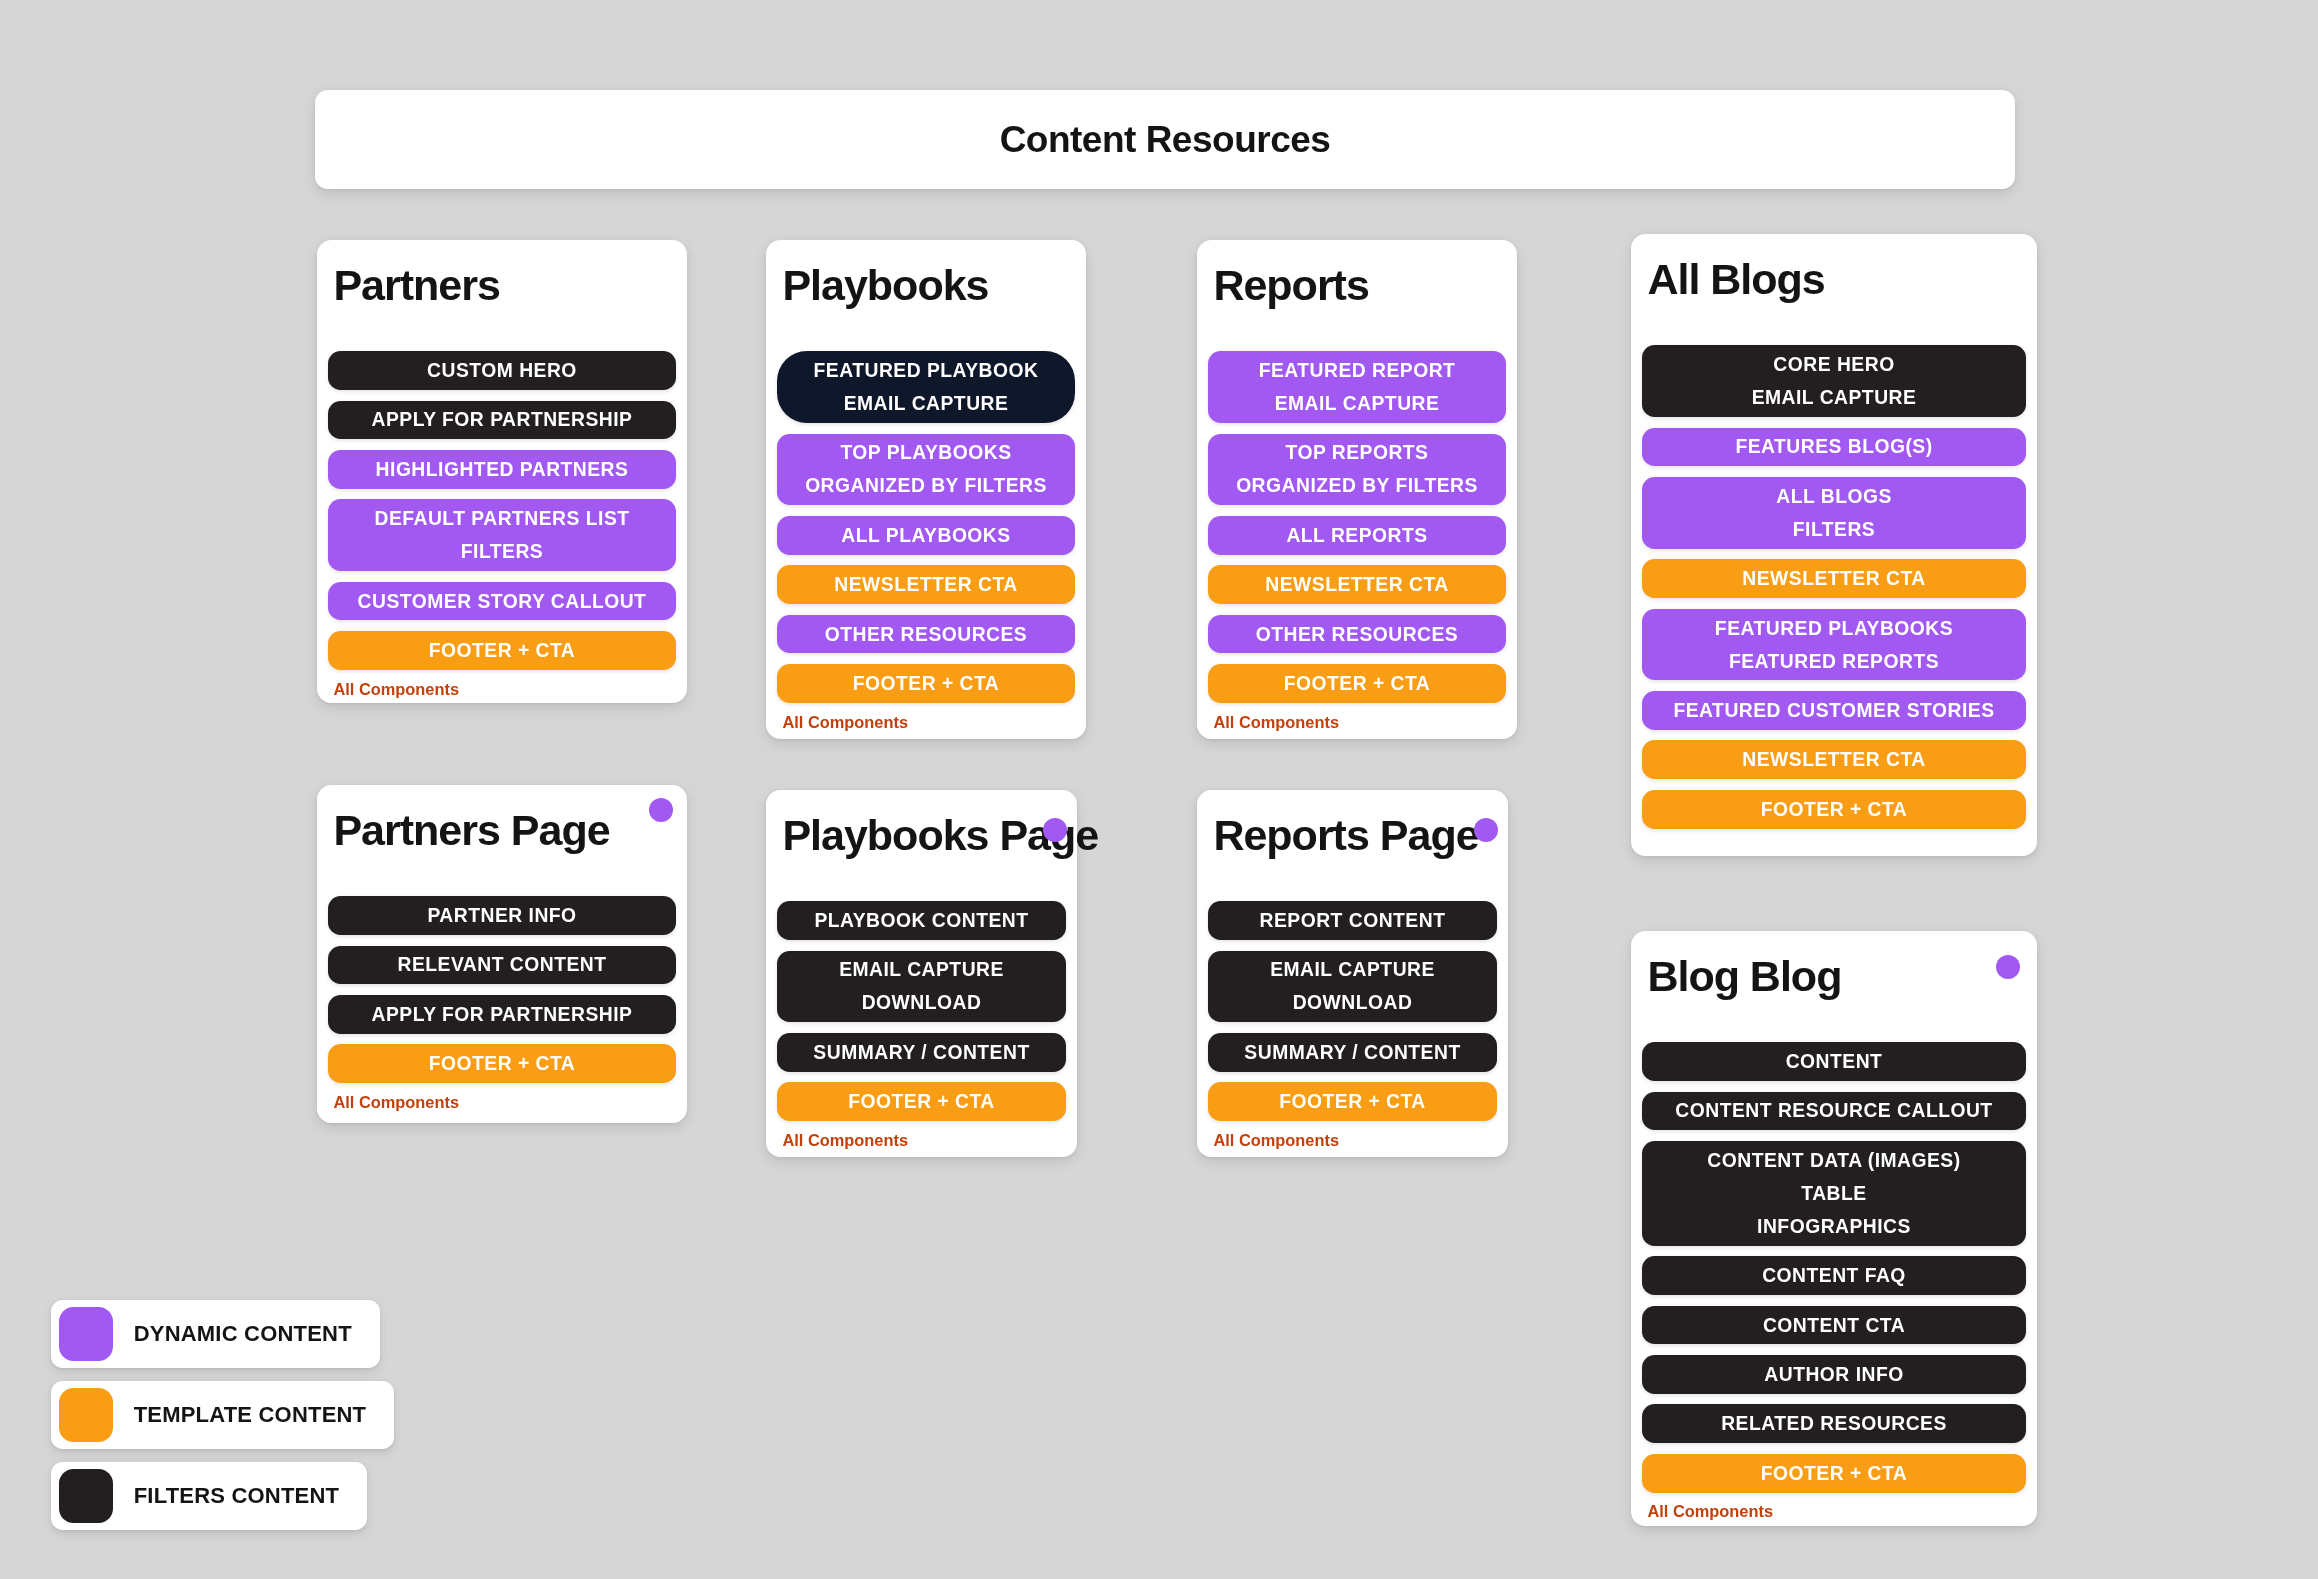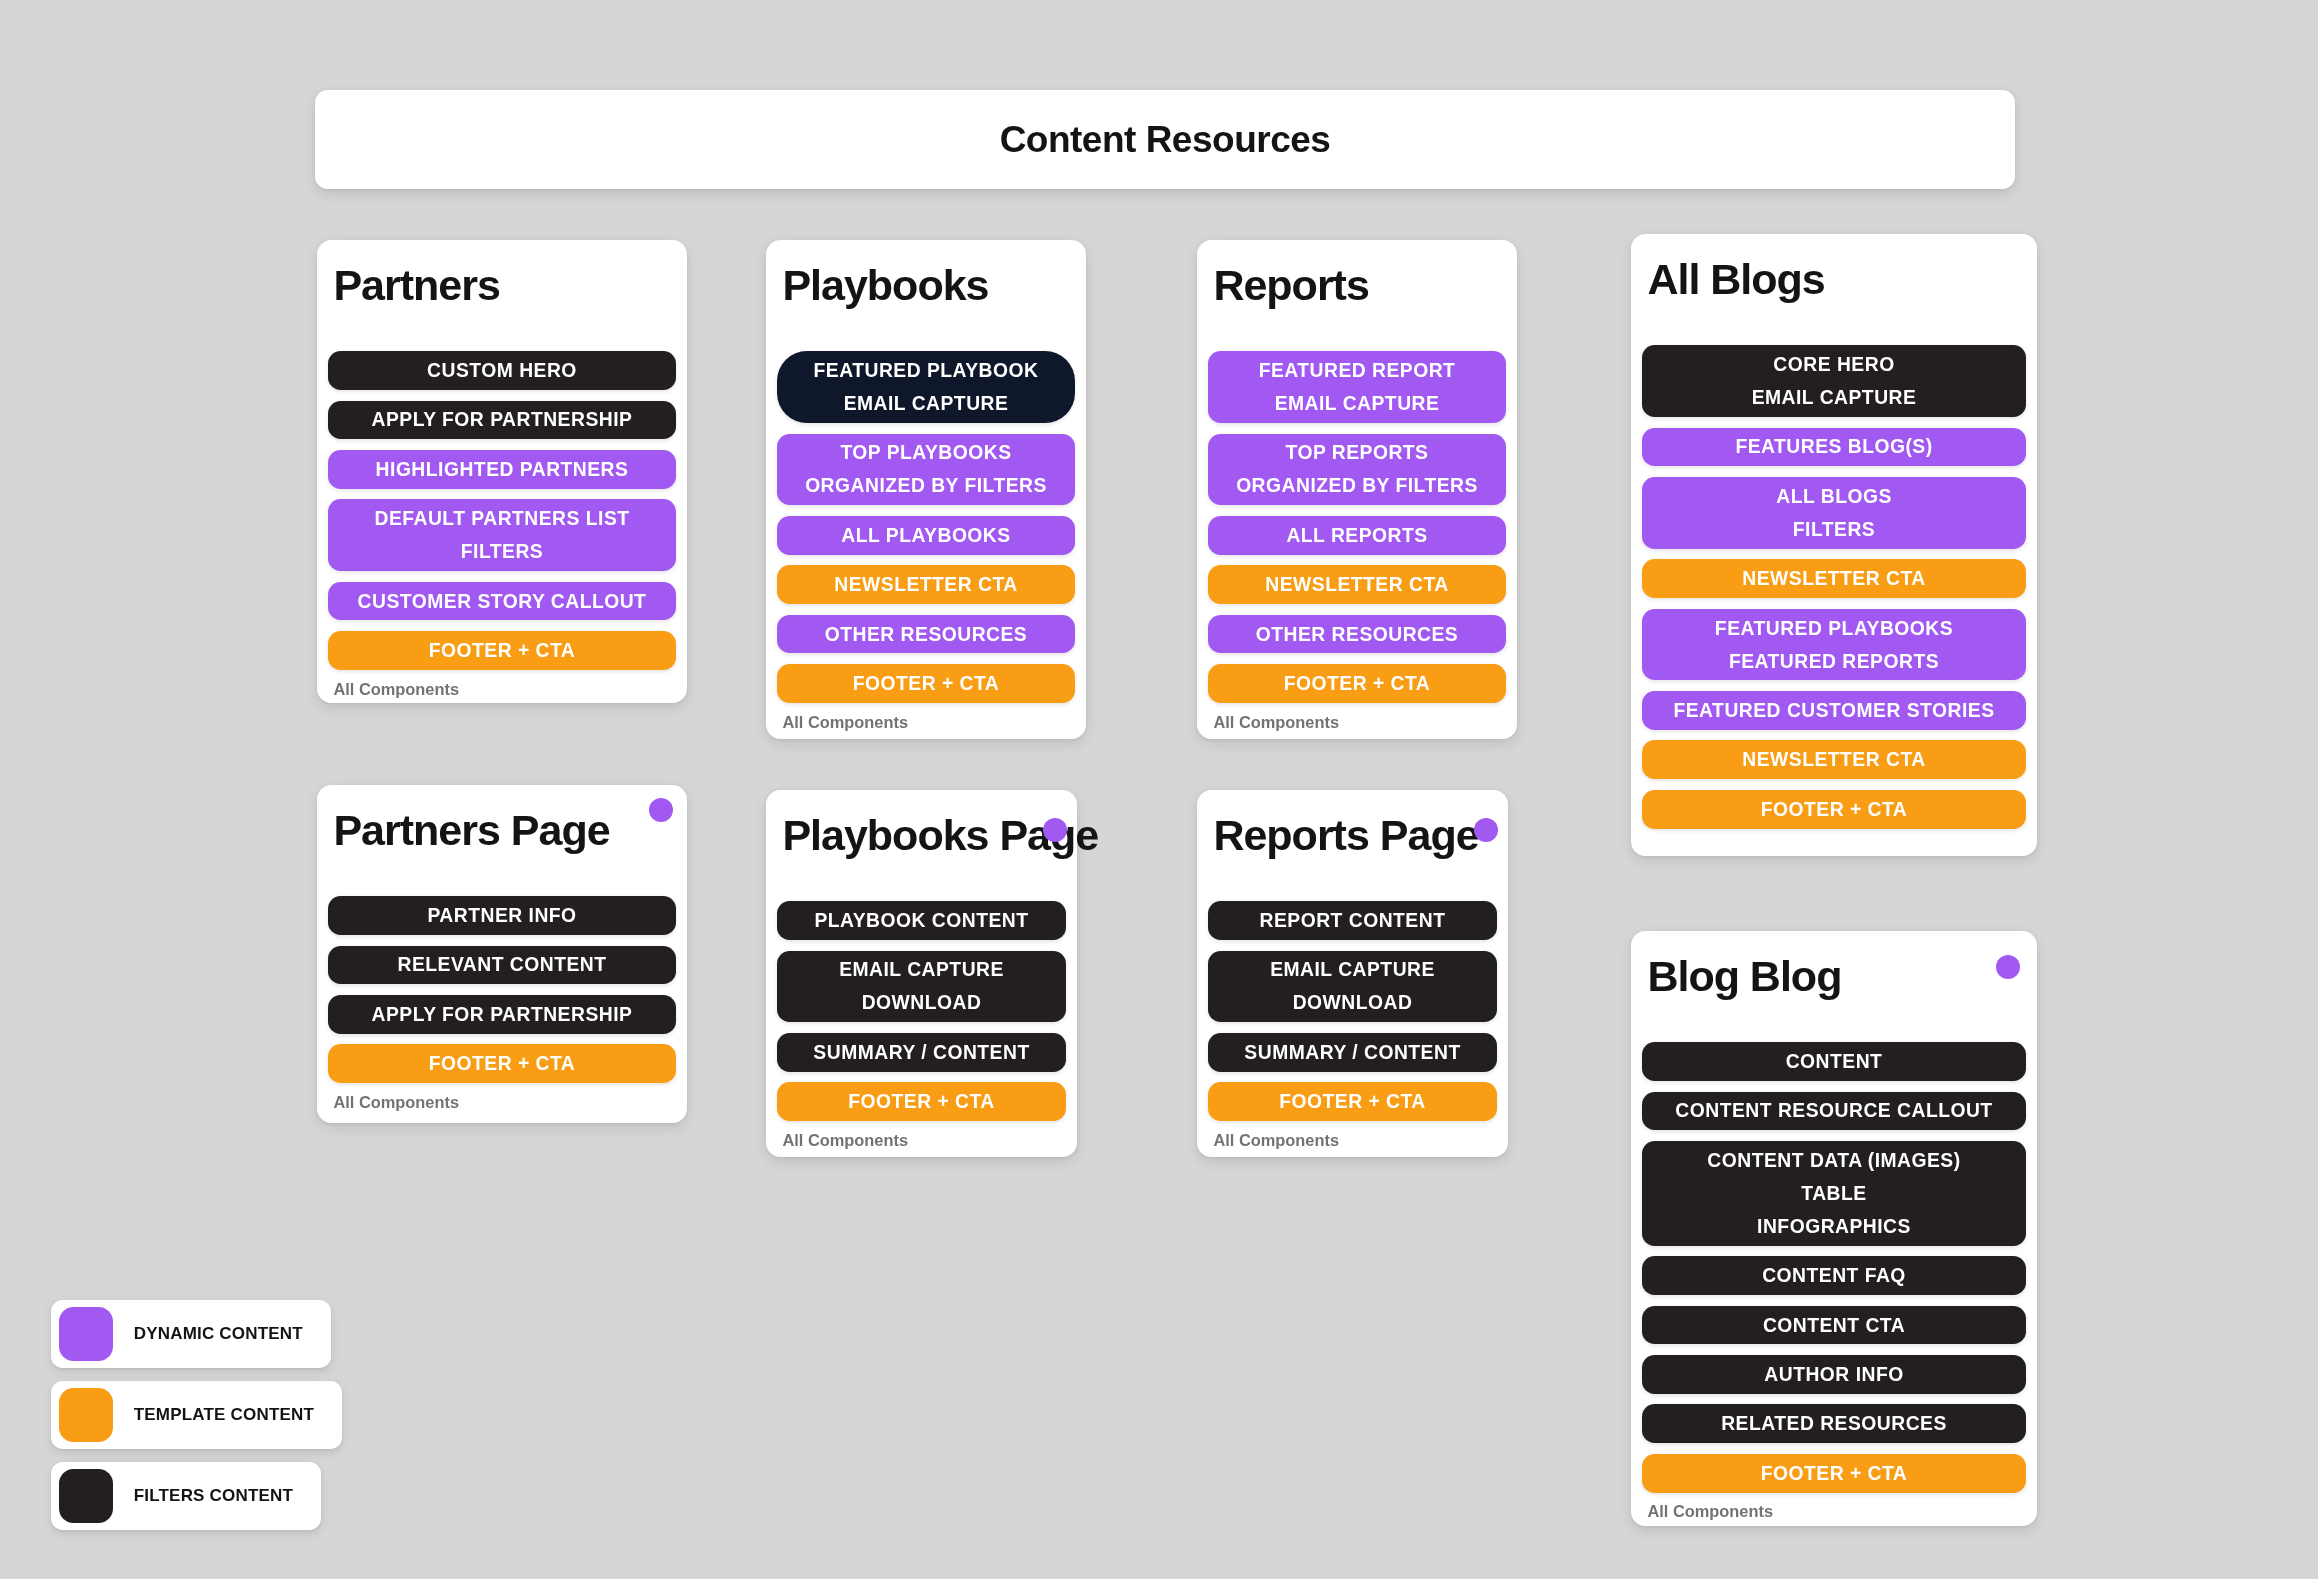--- a/index.html
+++ b/index.html
@@ -79,21 +79,21 @@
     padding: 2.9px 9.7px;
     text-align: center;
     box-shadow: 0 1.4px 3.9px rgba(0,0,0,0.10);
   }
   .pill .pill-line { display: block; }
   .card-foot {
     margin-top: auto;
     padding: 9.7px 5.8px 0 5.8px;
     font-size: 16.4px;
     font-weight: 600;
-    color: #737373;
+    color: #c2410c;
   }
 
   
   .card-partners        { left: 317px;  top: 240px;  width: 370px; height: 463px; }
   .card-playbooks       { left: 766px; top: 240px;  width: 320px; height: 499px; }
   .card-reports         { left: 1197px; top: 240px;  width: 320px; height: 499px; }
   .card-all-blogs       { left: 1631px; top: 234px;  width: 406px; height: 622px; }
   .card-partners-page   { left: 317px;  top: 785px; width: 370px; height: 338px; }
   .card-playbooks-page  { left: 766px; top: 790px; width: 311px; height: 367px; }
   .card-reports-page    { left: 1197px; top: 790px; width: 311px; height: 367px; }
@@ -121,21 +121,21 @@
     border-radius: 11.6px;
     padding: 6.8px 28px 6.8px 7.7px;
     box-shadow: 0 3.9px 9.7px rgba(0,0,0,0.10), 0 1px 2.9px rgba(0,0,0,0.06);
   }
   .swatch {
     width: 54px; height: 54px;
     border-radius: 14.5px;
     flex: 0 0 auto;
   }
   .legend-label {
-    font-size: 17px;
+    font-size: 22px;
     font-weight: 700;
     letter-spacing: 0.2px;
     color: #141414;
     white-space: nowrap;
   }
 </style>
 </head>
 <body>
 
 <div class="canvas">

